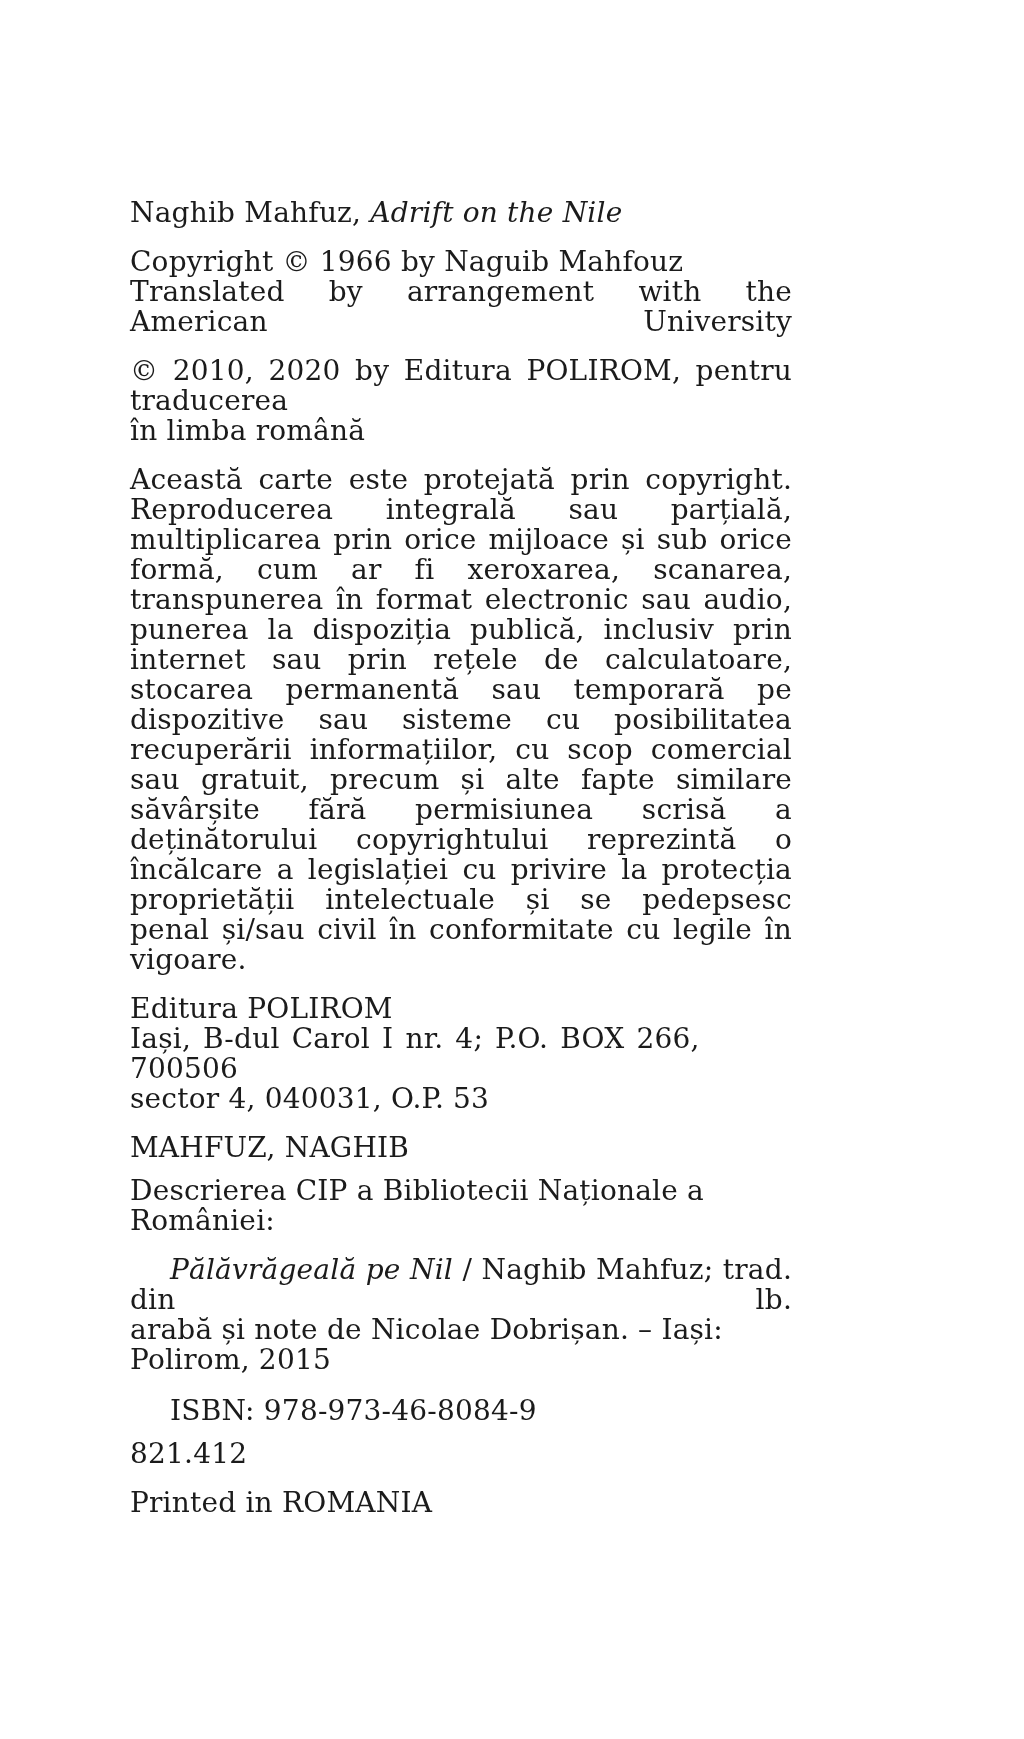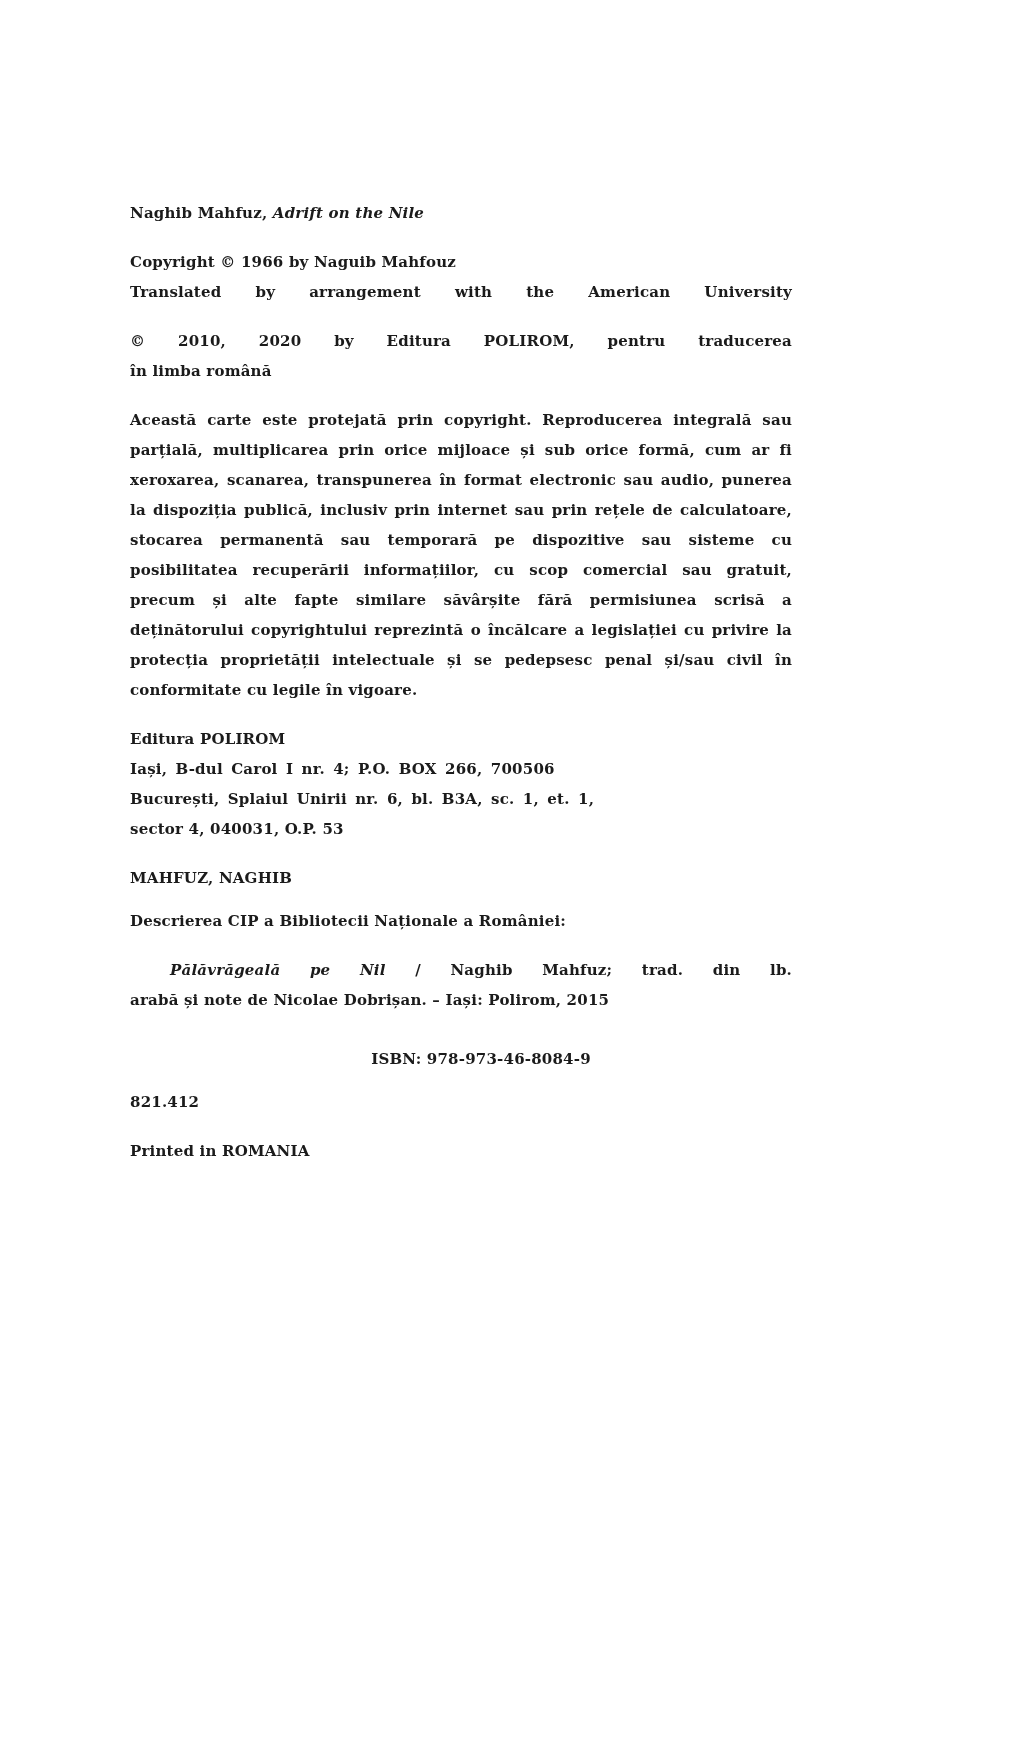--- a/index.html
+++ b/index.html
@@ -13,33 +13,32 @@
       overflow: hidden;
     }
     .page {
       display: flex;               
       flex-direction: column;
       width: 662px;
       margin-left: 130px;
       padding-top: 198px;
     }
     .block {
-      font-size: 15px;
+      font-size: 28px;
       line-height: 30px;
       letter-spacing: 0.2px;
       margin-bottom: 19px;
-      font-weight: bold;
     }
     .line { display: block; }
     .justify { text-align: justify; }
     .stretch { text-align: justify; text-align-last: justify; }
     .indent { text-indent: 40px; }
     .wide { word-spacing: 3px; }
     .tight { margin-bottom: 13px; }
-    .gap-top { margin-top: 16px; text-align: center; }
+    .gap-top { margin-top: 8px; }
     .italic, i { font-style: italic; }
   </style>
 </head>
 <body>
 
 <div class="page">
 
   <p class="block"><span>Naghib Mahfuz, </span><i>Adrift on the Nile</i></p>
 
   <p class="block">
@@ -52,21 +51,20 @@
     <span class="line">în limba română</span>
   </p>
 
   <p class="block justify">Această carte este protejată prin copyright. Reproducerea integrală sau parțială, multiplicarea prin orice mijloace și sub orice formă, cum ar fi xeroxarea, scanarea, transpunerea în format electronic sau audio, punerea la dispoziția publică, inclusiv prin internet sau prin rețele de calculatoare, stocarea permanentă sau temporară pe dispozitive sau sisteme cu posibilitatea recuperării informațiilor, cu scop comercial sau gratuit, precum și alte fapte similare săvârșite fără permisiunea scrisă a deținătorului copyrightului reprezintă o încălcare a legislației cu privire la protecția proprietății intelectuale și se pedepsesc penal și/sau civil în conformitate cu legile în vigoare.</p>
 
 
 
   <p class="block">
     <span class="line">Editura POLIROM</span>
     <span class="line wide">Iași, B-dul Carol I nr. 4; P.O. BOX 266, 700506</span>
-    <span class="line wide">București, Splaiul Unirii nr. 6, bl. B3A, sc. 1, et. 1,</span>
     <span class="line">sector 4, 040031, O.P. 53</span>
   </p>
 
   <p class="block tight">MAHFUZ, NAGHIB</p>
 
   <p class="block">Descrierea CIP a Bibliotecii Naționale a României:</p>
 
   <p class="block tight">
     <span class="line stretch indent"><i>Pălăvrăgeală pe Nil</i><span> / Naghib Mahfuz; trad. din lb.</span></span>
     <span class="line">arabă și note de Nicolae Dobrișan. – Iași: Polirom, 2015</span>

